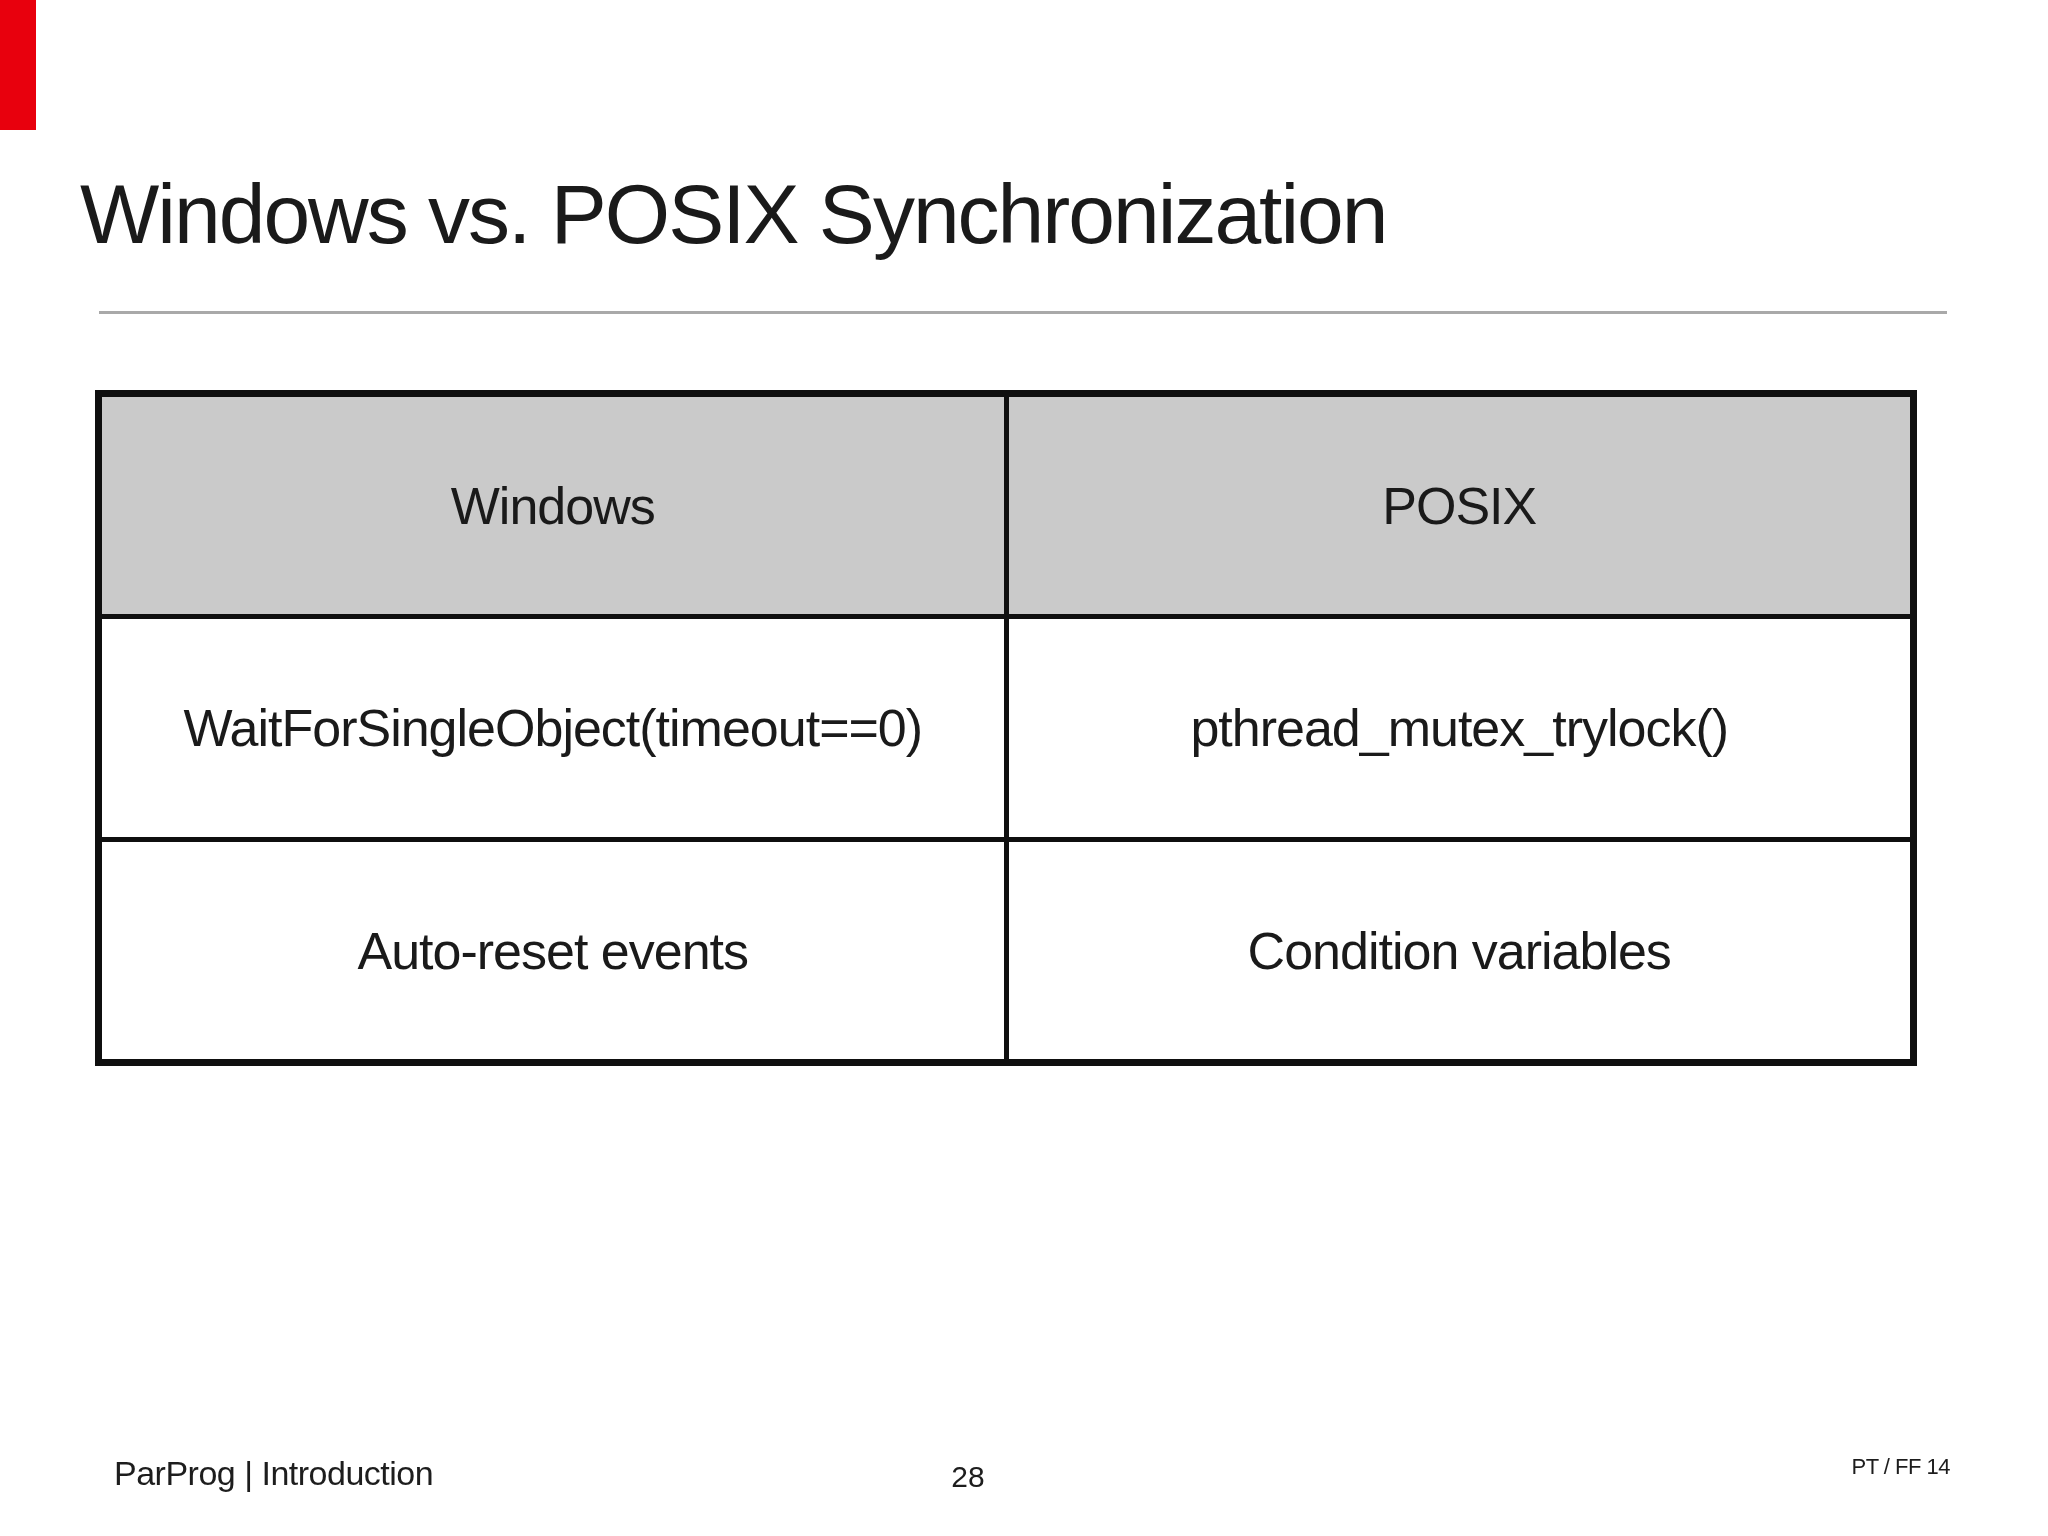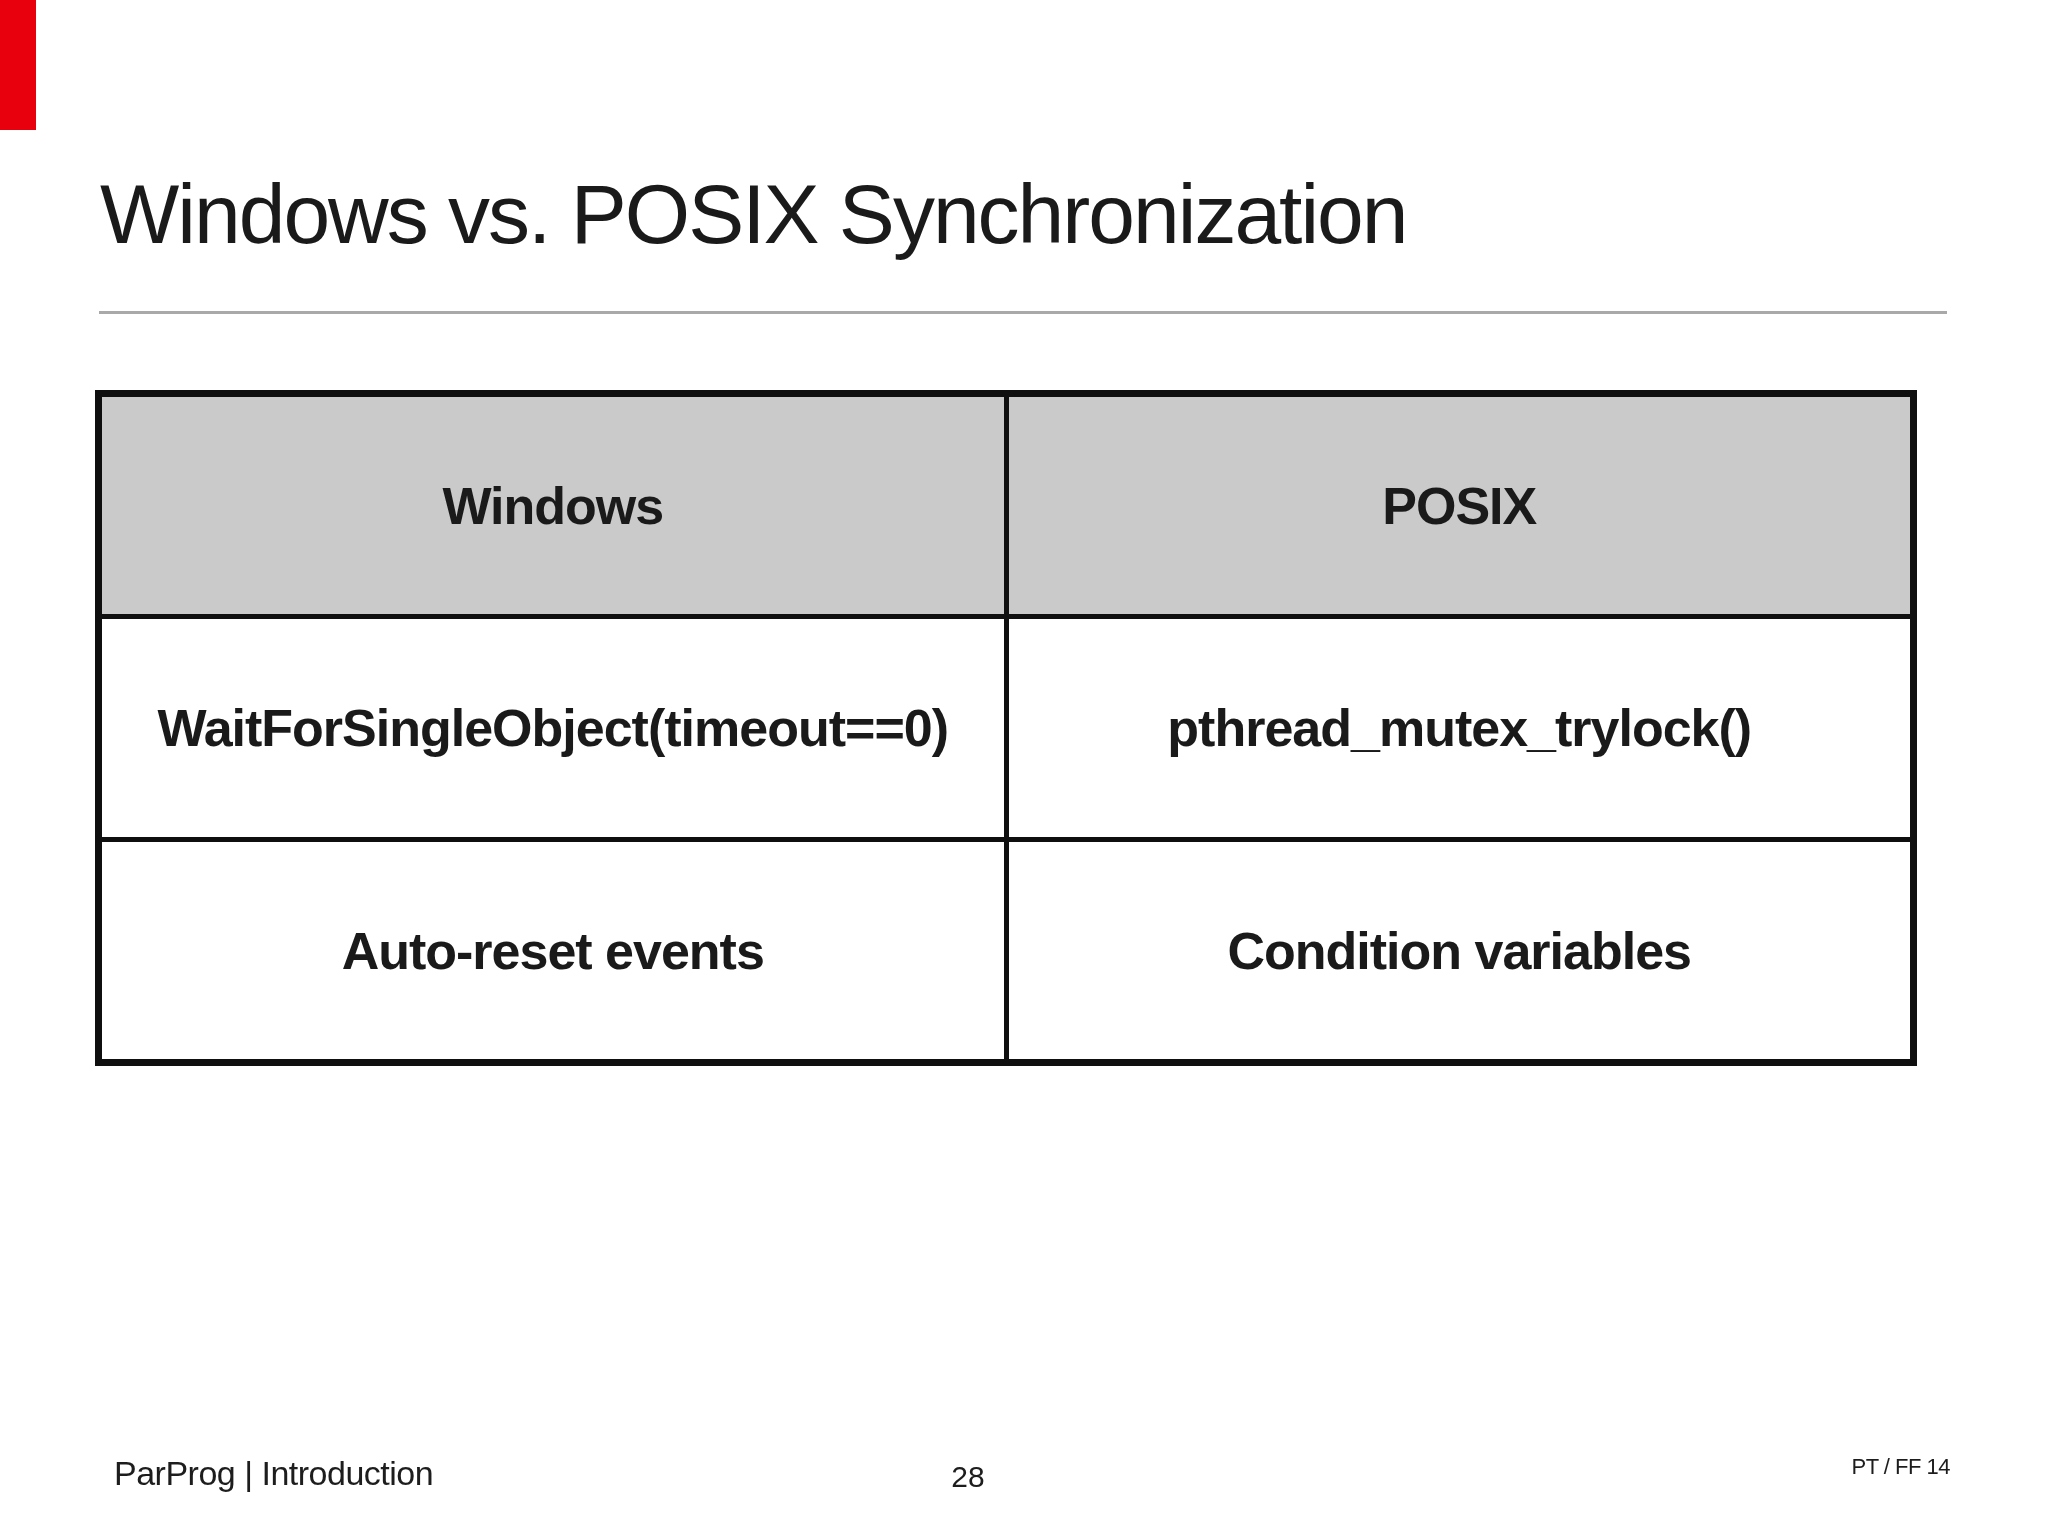--- a/index.html
+++ b/index.html
@@ -11,21 +11,21 @@
     overflow: hidden;
     color: #1a1a1a;
   }
   .red-bar {
     position: absolute;
     left: 0; top: 0;
     width: 36px; height: 130px;
   }
   .slide-title {
     position: absolute;
-    left: 100px; top: 166px;
+    left: 80px; top: 166px;
     font-size: 84px;
     font-weight: 400;
     letter-spacing: -2px;
     white-space: nowrap;
     color: #1a1a1a;
   }
   .title-rule {
     position: absolute;
     left: 99px; top: 311px;
     width: 1848px; height: 3px;
@@ -39,21 +39,21 @@
     table-layout: fixed;
   }
   table.sync-table { border: 7px solid #0f0f0f; }
   .sync-table th, .sync-table td {
     border: 5px solid #0f0f0f;
     width: 50%;
     height: 223px;
     text-align: center;
     vertical-align: middle;
     font-size: 52px;
-    font-weight: 700;
+    font-weight: 400;
     letter-spacing: -1px;
     color: #1a1a1a;
   }
   .sync-table th {
     background: #cacaca;
   }
   .footer-left {
     position: absolute;
     left: 114px; top: 1454px;
     font-size: 34px;

